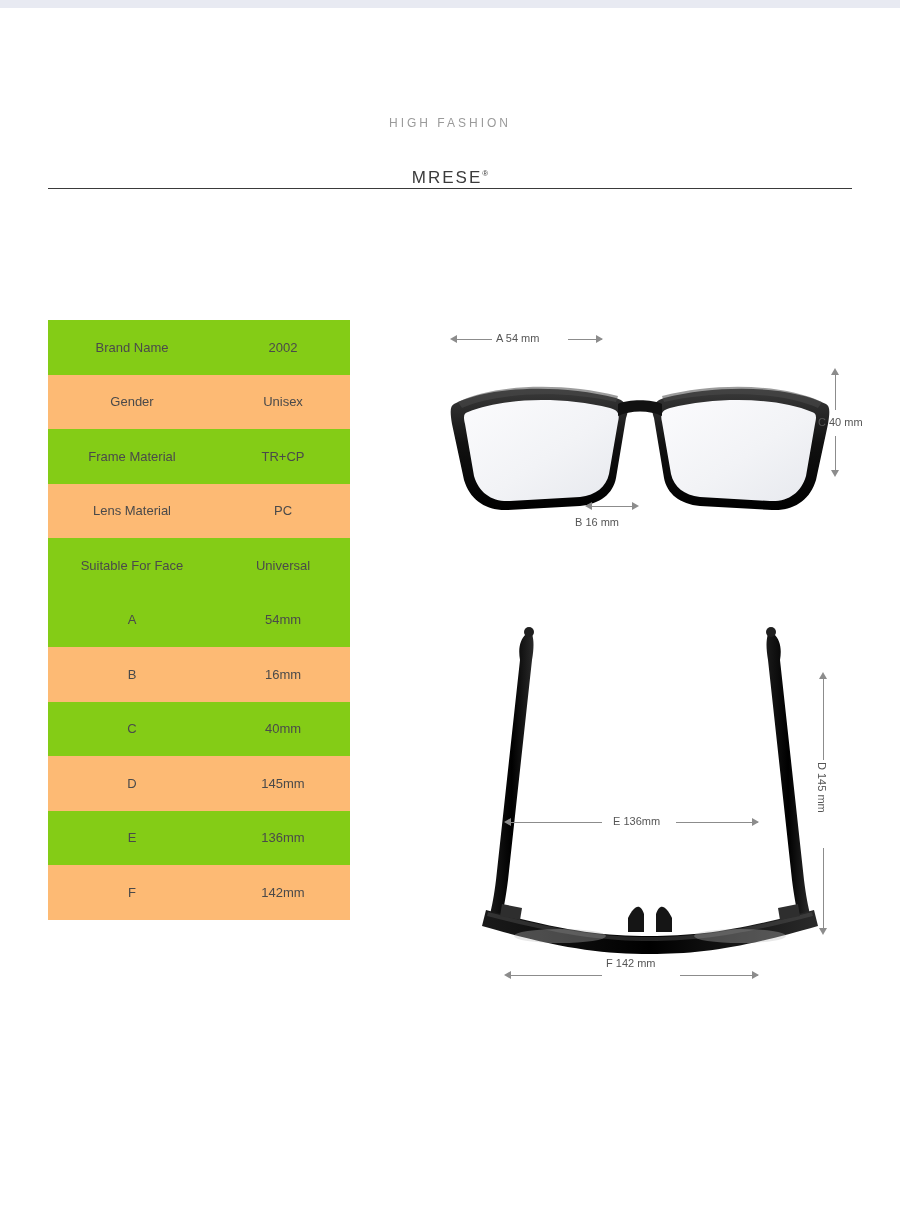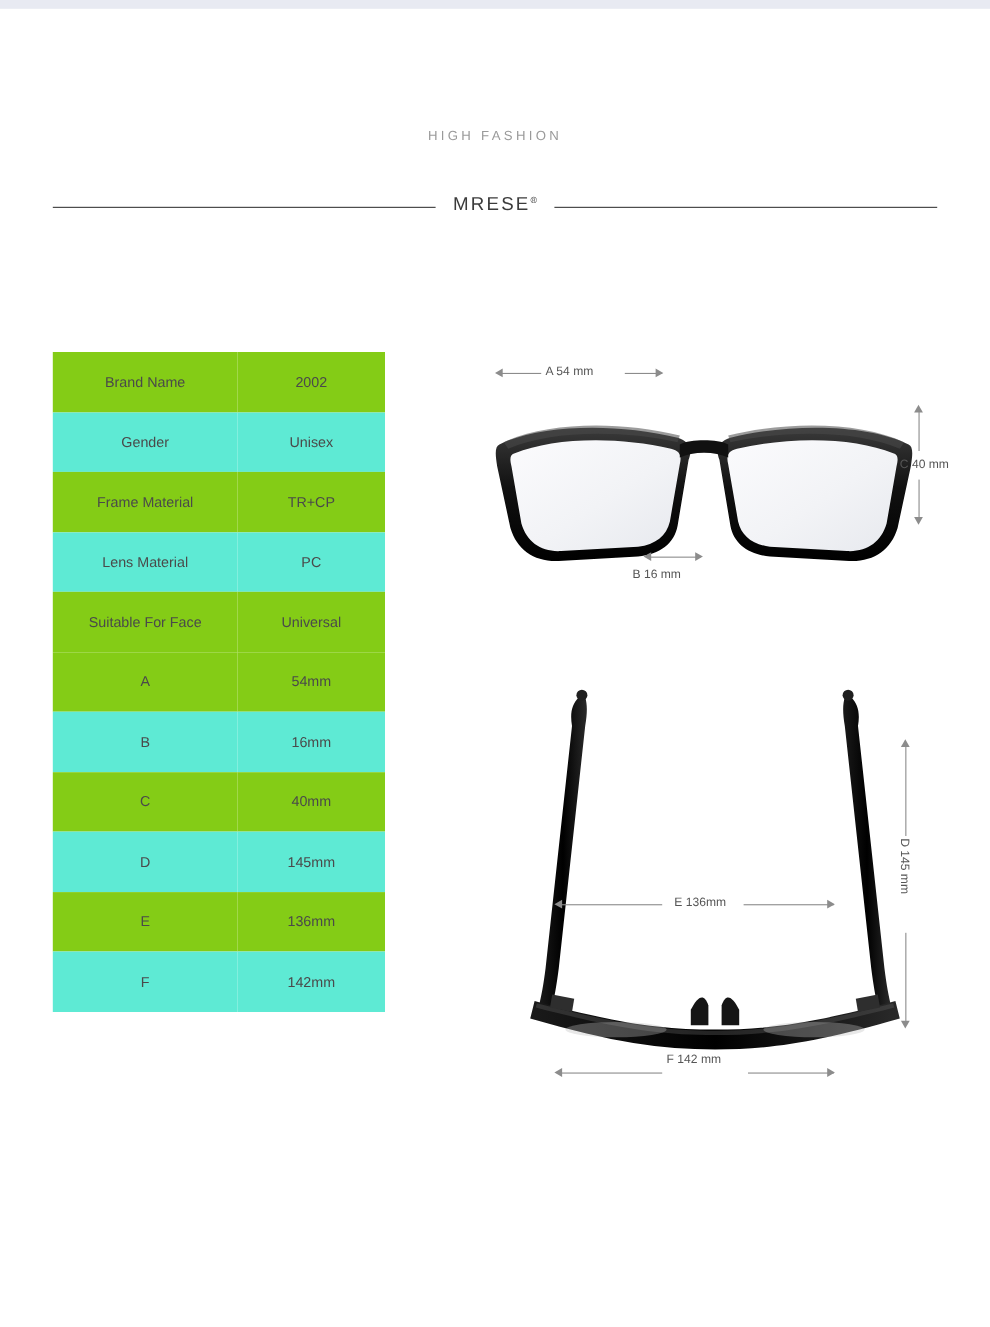--- a/index.html
+++ b/index.html
@@ -49,21 +49,21 @@
   .brand-rule {
     position: absolute;
     top: 188px;
     left: 48px;
     width: 804px;
     height: 1px;
     background: #3a3a3a;
   }
   .brand-wrap {
     position: absolute;
-    top: 176px;
+    top: 168px;
     left: 0;
     width: 900px;
     text-align: center;
   }
   .brand-box {
     display: inline-block;
     background: #ffffff;
     padding: 0 16px;
   }
   .brand-text {
@@ -82,21 +82,21 @@
     position: absolute;
     top: 320px;
     left: 48px;
     width: 302px;
     border-collapse: collapse;
   }
   .spec-table tr {
     height: 54.5px;
   }
   .spec-table tr.odd td { background: #84cc16; }
-  .spec-table tr.even td { background: #5eead4; }
+  .spec-table tr.even td { background: #fdba74; }
   .spec-table td {
     font-size: 13px;
     color: #4a4a4a;
     font-weight: 400;
     padding: 0;
     text-align: center;
     vertical-align: middle;
   }
   .spec-table td.k { width: 168px; }
   .spec-table td.v { width: 134px; }

